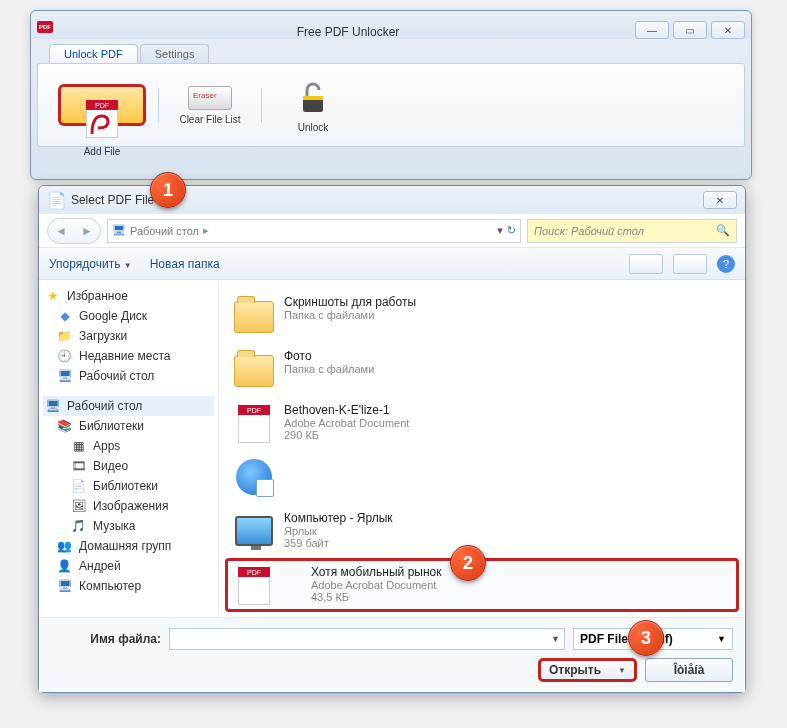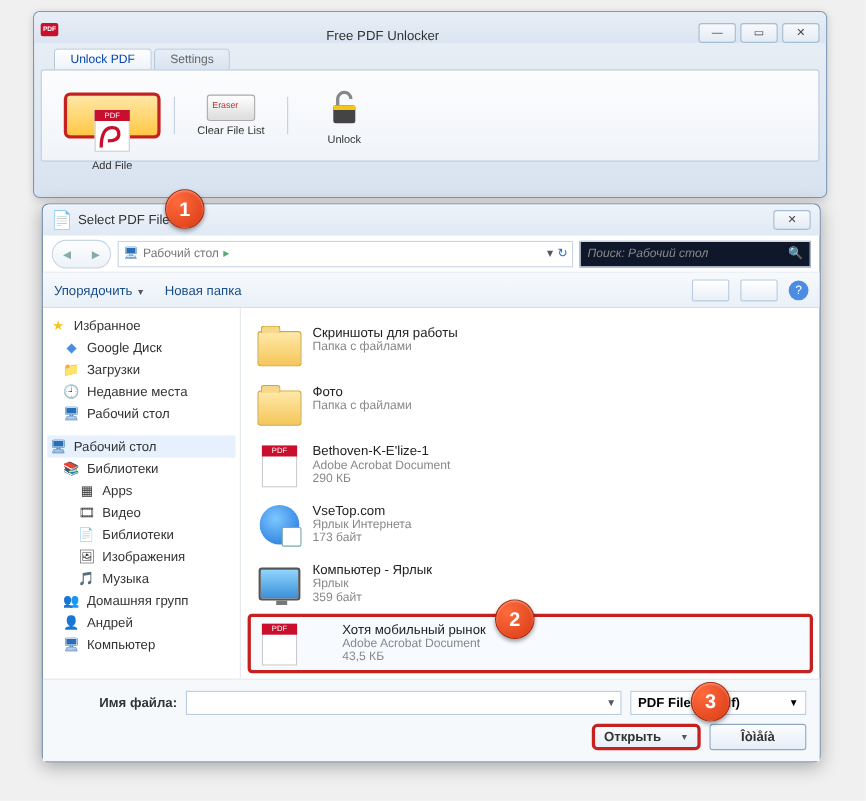--- a/index.html
+++ b/index.html
@@ -26,21 +26,21 @@
 .dialog { position: absolute; left: 38px; top: 185px; width: 708px; height: 508px; background: #fff; border: 1px solid #6b88aa; border-radius: 6px; box-shadow: 0 4px 16px rgba(0,0,0,.3); display: flex; flex-direction: column; }
 .dlg-title { height: 28px; background: linear-gradient(#eef3fa,#dfe9f4); border-radius: 6px 6px 0 0; display: flex; align-items: center; padding: 0 8px; }
 .dlg-title .t { font-size: 12px; color: #333; margin-left: 4px; }
 .dlg-title .spacer { flex: 1; }
 
 .nav-row { height: 34px; display: flex; align-items: center; padding: 4px 8px; gap: 6px; border-bottom: 1px solid #e4e9ef; }
 .nav-back-fwd { width: 54px; height: 26px; border: 1px solid #c7d5e5; border-radius: 13px; background: linear-gradient(#fdfefe,#edf2f8); display: flex; }
 .nav-back-fwd div { flex: 1; display: flex; align-items: center; justify-content: center; color: #8aa; font-size: 12px; }
 .addr { flex: 1; height: 24px; border: 1px solid #c7d5e5; background: #fff; display: flex; align-items: center; padding: 0 4px; font-size: 11px; color: #777; gap: 4px; }
 .addr .chev { color: #5a7; }
-.search-box { width: 210px; height: 24px; border: 1px solid #c7d5e5; background: #0f172a; display: flex; align-items: center; padding: 0 6px; font-size: 11px; color: #888; font-style: italic; }
+.search-box { width: 210px; height: 24px; border: 1px solid #c7d5e5; background: #fef9c3; display: flex; align-items: center; padding: 0 6px; font-size: 11px; color: #888; font-style: italic; }
 .search-box .mag { margin-left: auto; font-style: normal; color: #5577aa; }
 
 .toolbar-row { height: 32px; background: linear-gradient(#f7fafd,#e9f0f7); border-bottom: 1px solid #d3dfeb; display: flex; align-items: center; padding: 0 10px; gap: 18px; font-size: 12px; }
 .toolbar-row .link { color: #1a4e8a; cursor: pointer; }
 .toolbar-row .tri { font-size: 8px; color: #556; }
 .toolbar-row .rspace { margin-left: auto; display: flex; gap: 10px; align-items: center; }
 .view-btn { width: 34px; height: 20px; border: 1px solid #b9cbe0; background: linear-gradient(#fff,#e8eff7); border-radius: 2px; }
 .help-q { width: 18px; height: 18px; border-radius: 50%; background: #4a8de2; color: #fff; font-size: 11px; display: flex; align-items: center; justify-content: center; }
 
 .body-row { flex: 1; display: flex; overflow: hidden; }
@@ -282,25 +282,20 @@
         <div class="fi-text">
             <span class="fi-name">Bethoven-K-E'lize-1</span>
             <span class="fi-type">Adobe Acrobat Document</span>
             <span class="fi-size">290 КБ</span>
           </div>
       </div>
       <div class="file-item">
         <div class="fi-ico">
             <div class="ie-ico"></div>
           </div>
-        <div class="fi-text">
-            <span class="fi-name">VseTop.com</span>
-            <span class="fi-type">Ярлык Интернета</span>
-            <span class="fi-size">173 байт</span>
-          </div>
       </div>
       <div class="file-item">
         <div class="fi-ico">
             <div class="monitor-ico"></div>
           </div>
         <div class="fi-text">
             <span class="fi-name">Компьютер - Ярлык</span>
             <span class="fi-type">Ярлык</span>
             <span class="fi-size">359 байт</span>
           </div>

